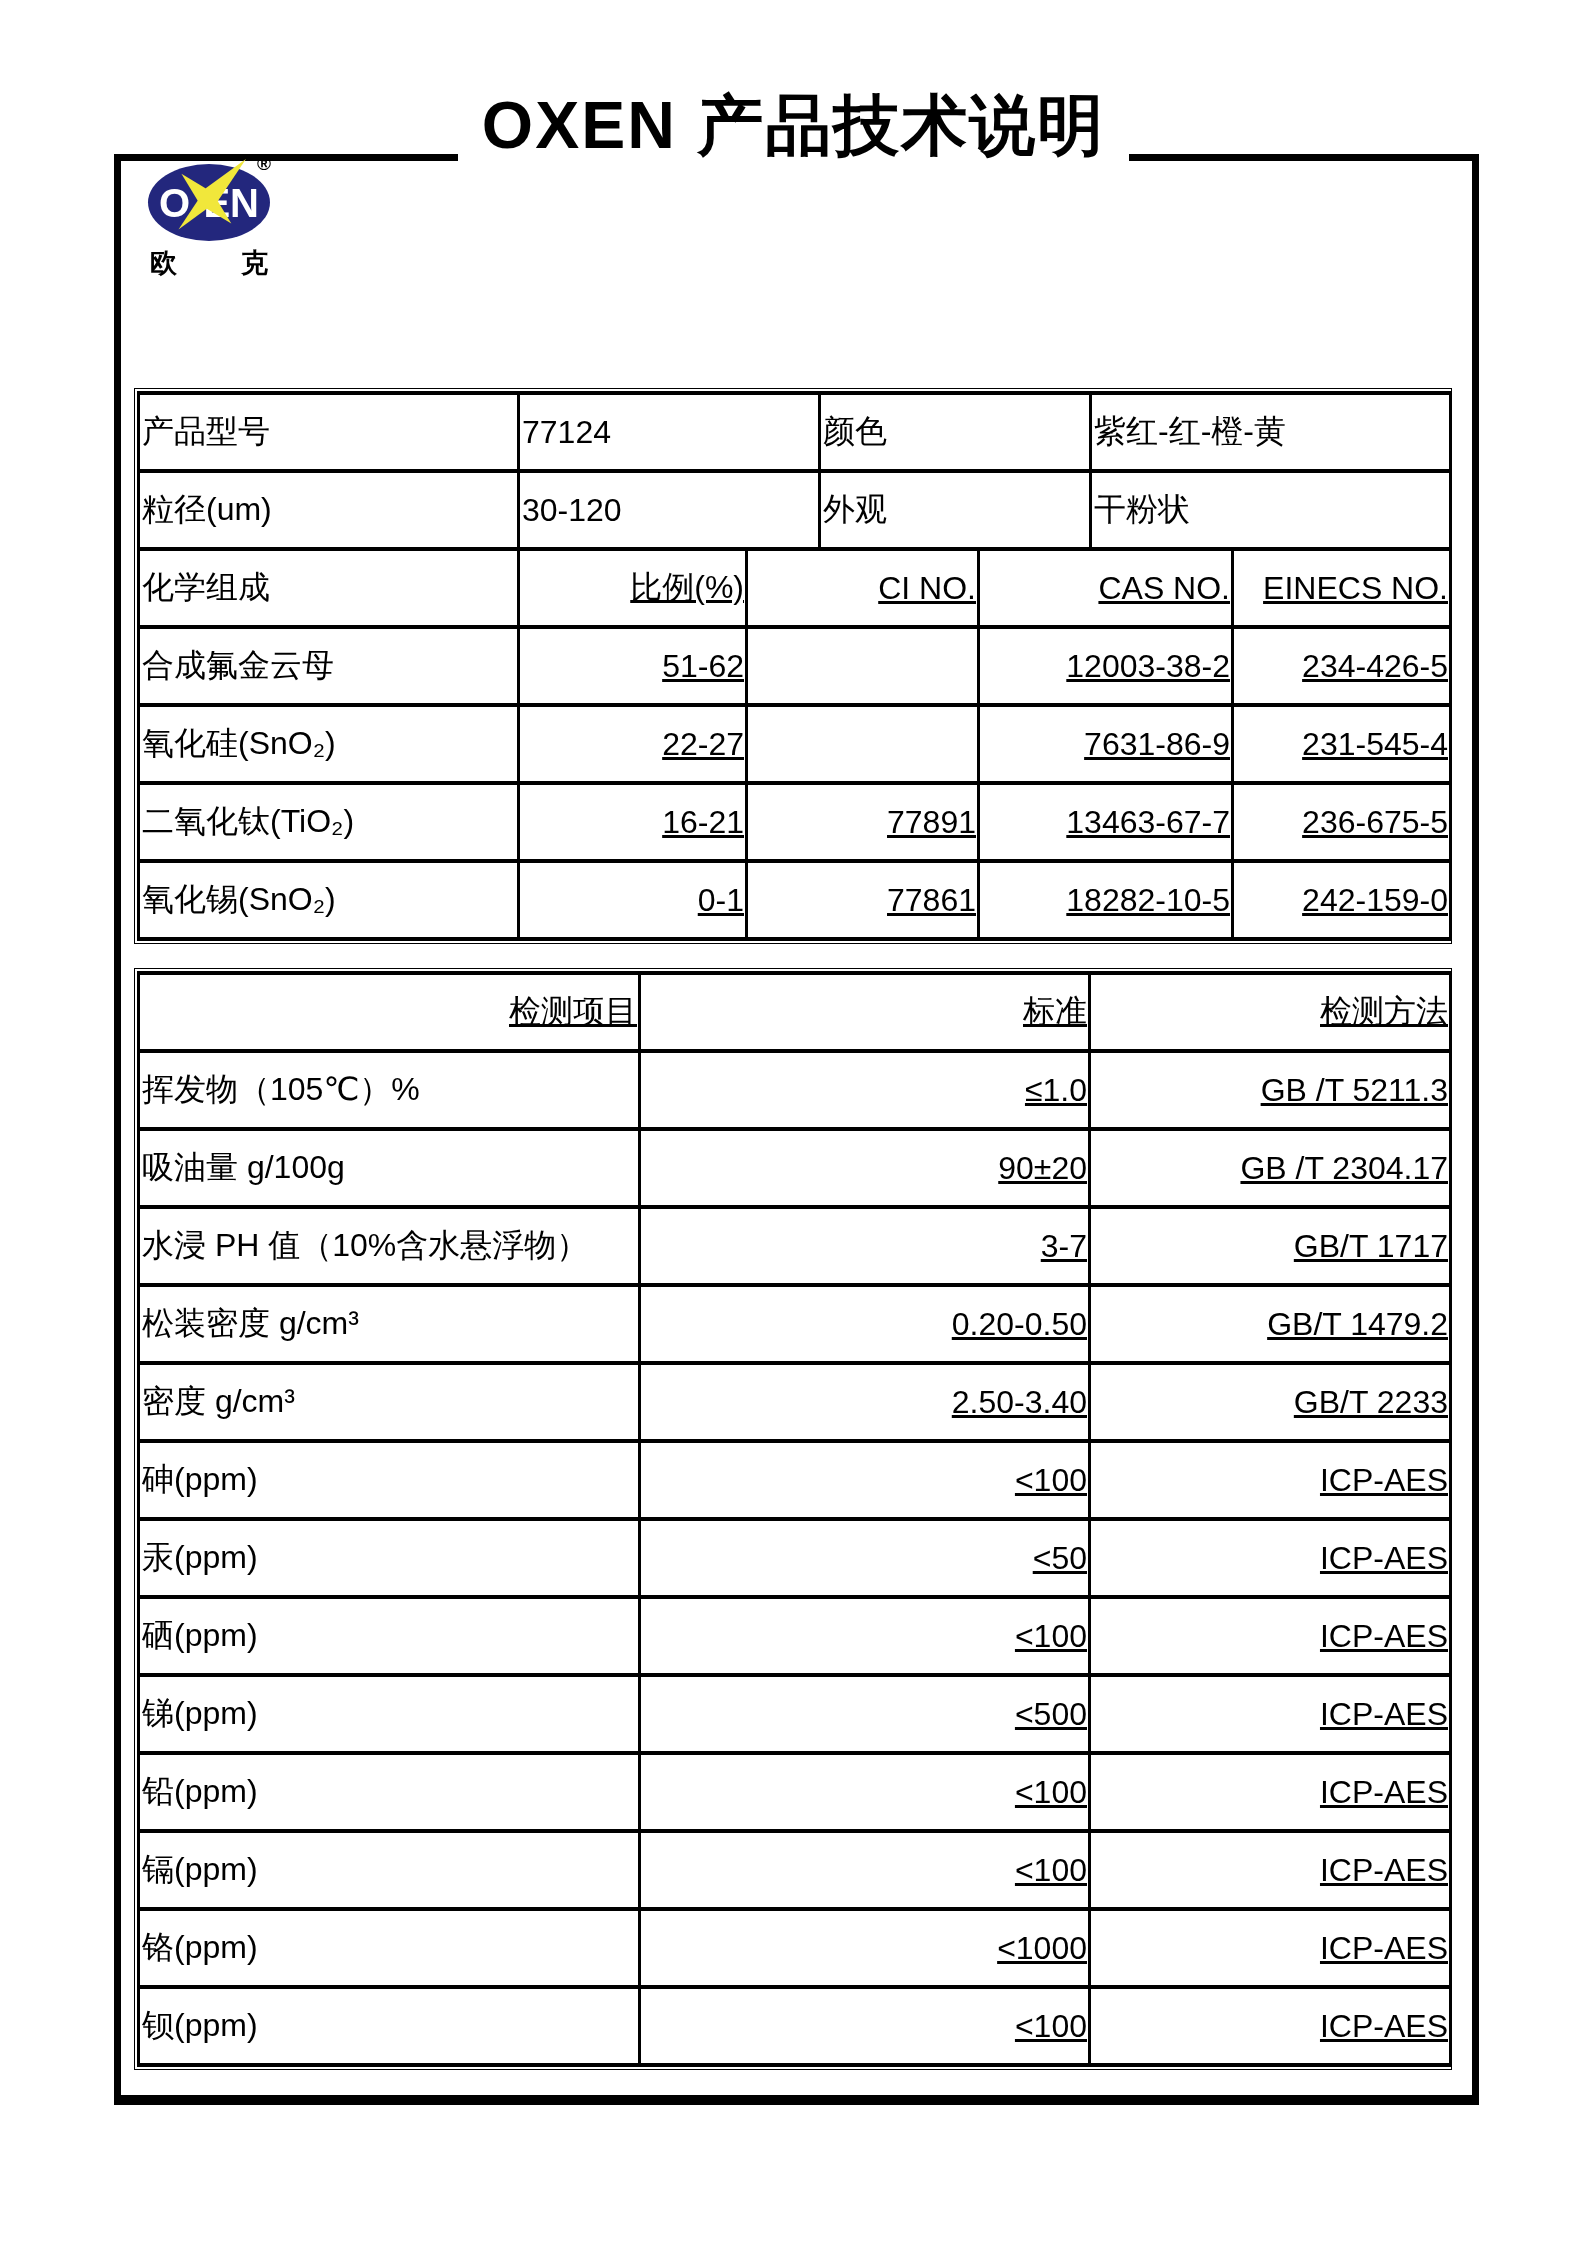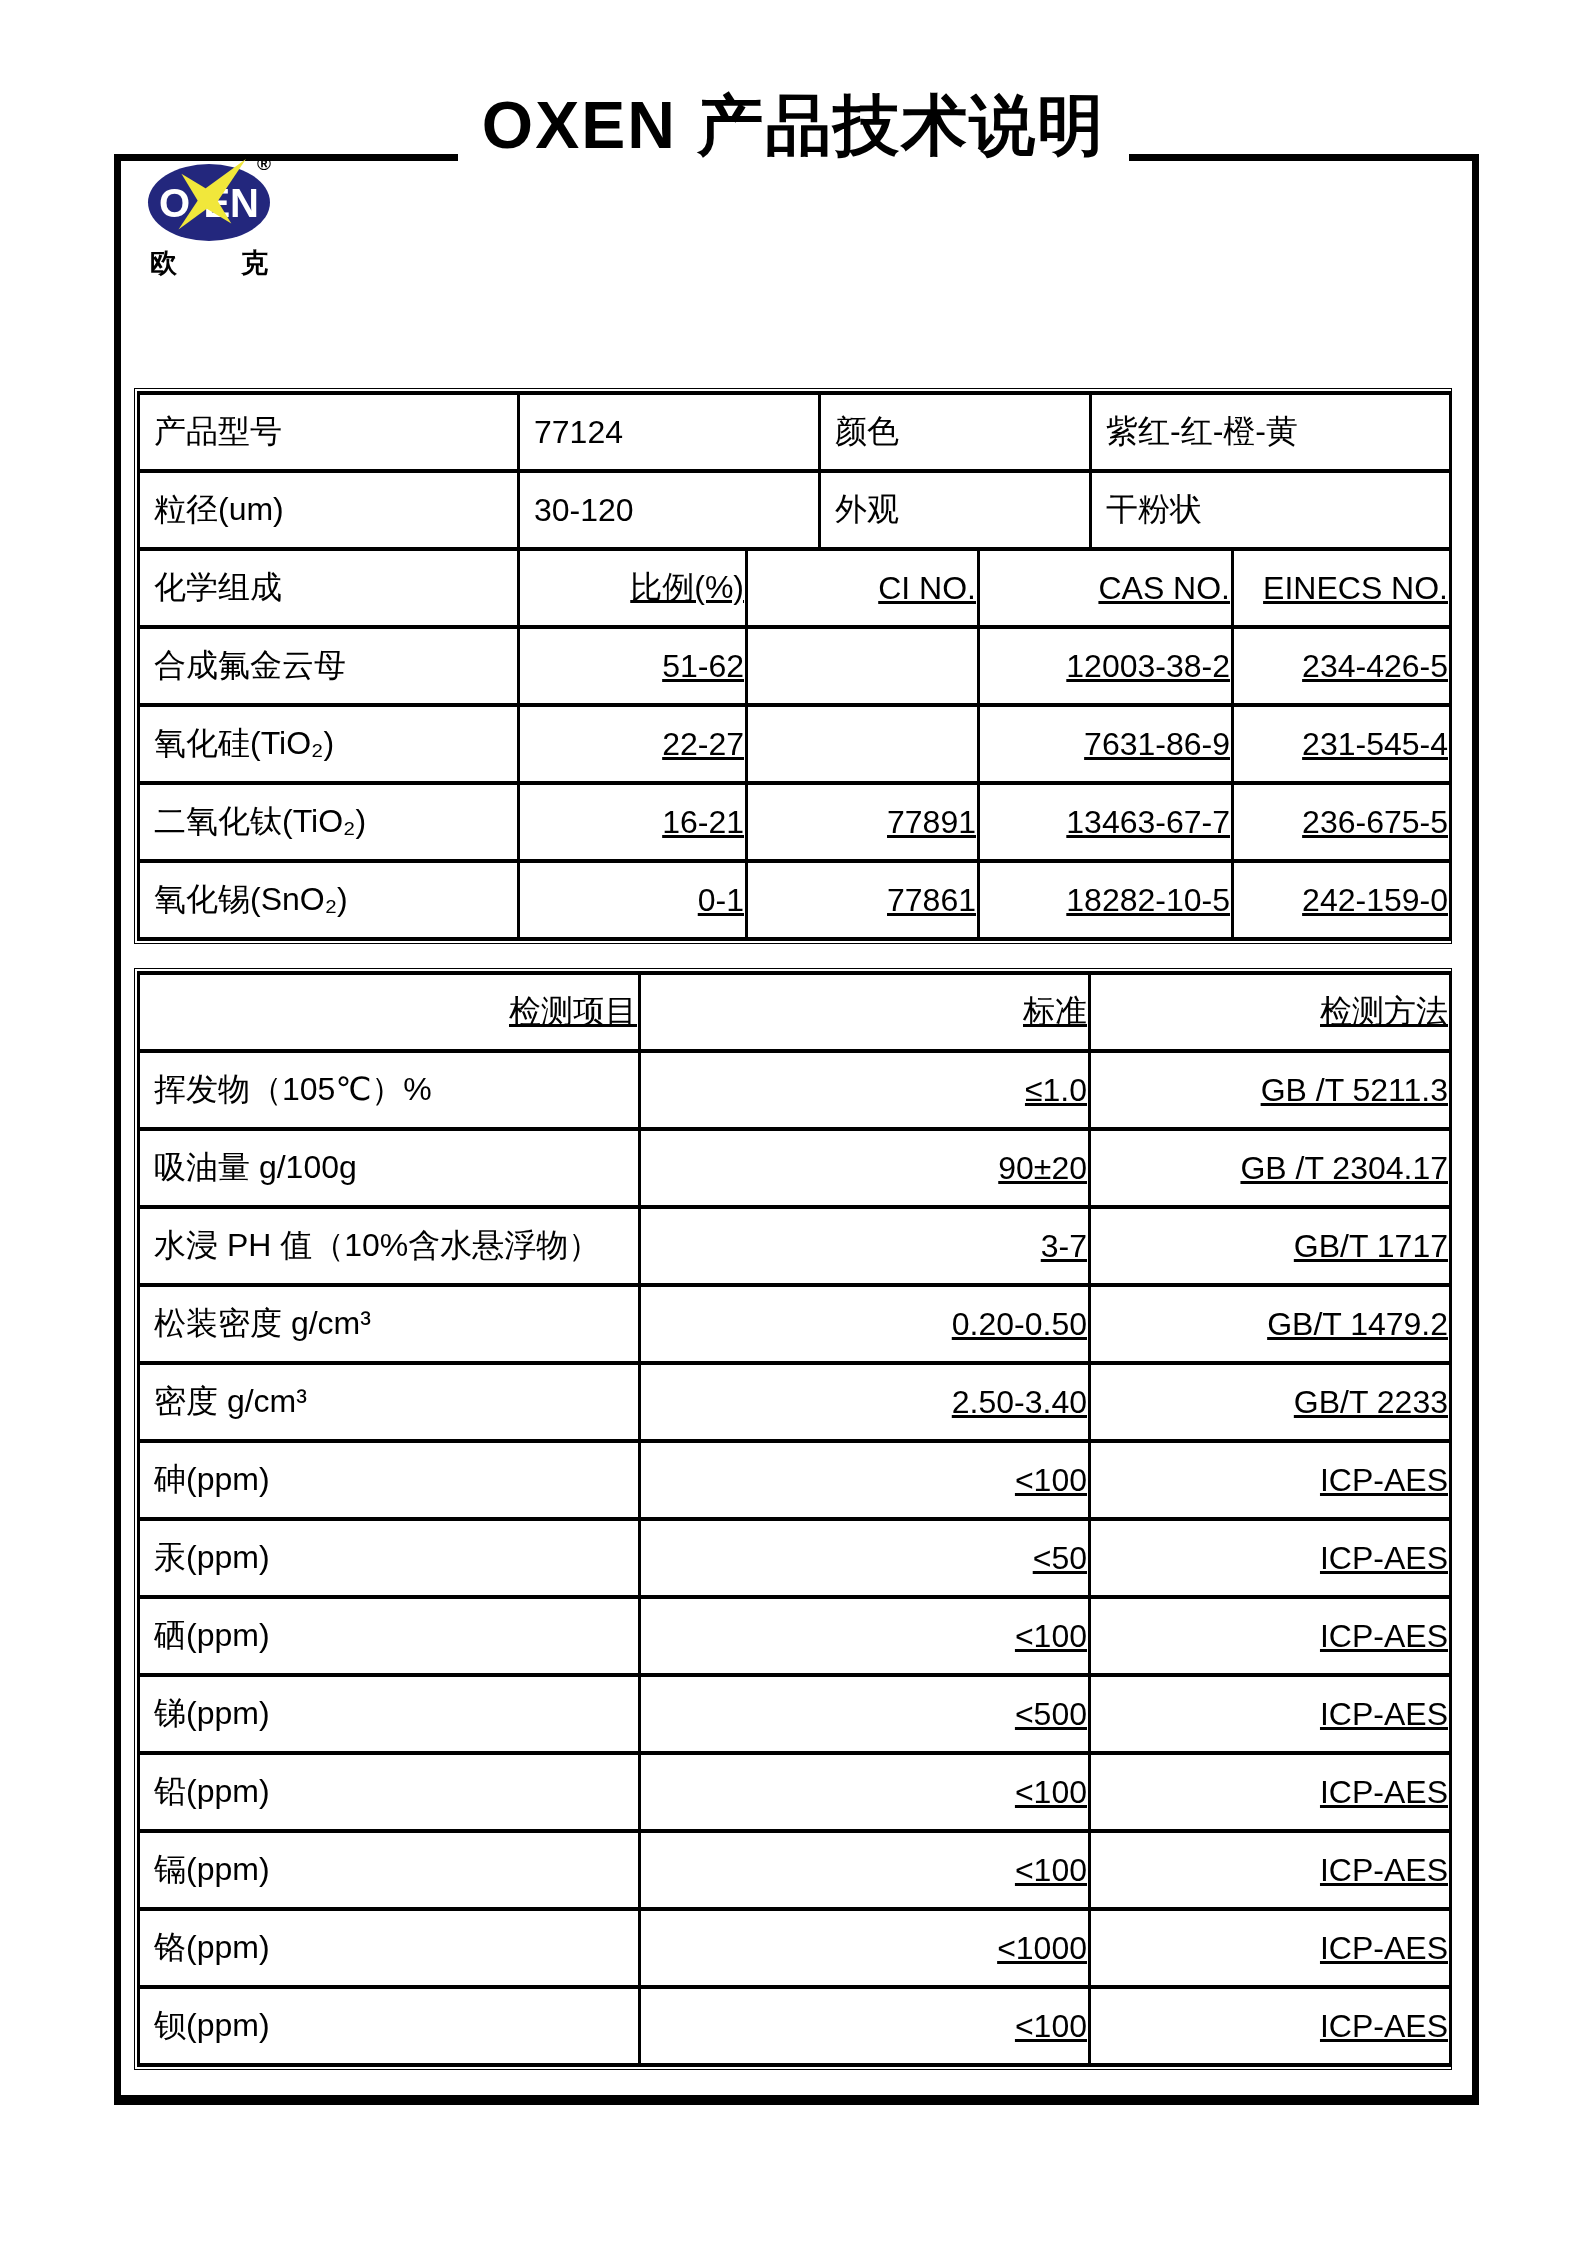--- a/index.html
+++ b/index.html
@@ -50,21 +50,21 @@
   .t2{left:137px;top:971px;width:1312px;}
   table.doc-table{
     border-collapse:collapse;table-layout:fixed;width:100%;
     font-size:32px;font-family:"Liberation Sans","DejaVu Sans",sans-serif;
   }
   table.doc-table.joined{margin-top:-4px;}
   table.doc-table td{
     border:3px solid #000;border-top-width:4px;border-bottom-width:4px;
     height:78px;vertical-align:middle;overflow:hidden;white-space:nowrap;box-sizing:border-box;
   }
-  td.cl{text-align:left;padding-left:14px;}
+  td.cl{text-align:left;padding-left:2px;}
   td.cc{text-align:right;text-decoration:underline;}
 </style>
 </head>
 <body>
 
 <div class="page">
 
   <div class="content-box"></div>
 
   <div class="title-wrap">
@@ -130,21 +130,21 @@
         <td class="cc">EINECS NO.</td>
       </tr>
       <tr>
         <td class="cl">合成氟金云母</td>
         <td class="cc">51-62</td>
         <td class="cc"></td>
         <td class="cc">12003-38-2</td>
         <td class="cc">234-426-5</td>
       </tr>
       <tr>
-        <td class="cl">氧化硅(TiO₂)</td>
+        <td class="cl">氧化硅(SnO₂)</td>
         <td class="cc">22-27</td>
         <td class="cc"></td>
         <td class="cc">7631-86-9</td>
         <td class="cc">231-545-4</td>
       </tr>
       <tr>
         <td class="cl">二氧化钛(TiO₂)</td>
         <td class="cc">16-21</td>
         <td class="cc">77891</td>
         <td class="cc">13463-67-7</td>

